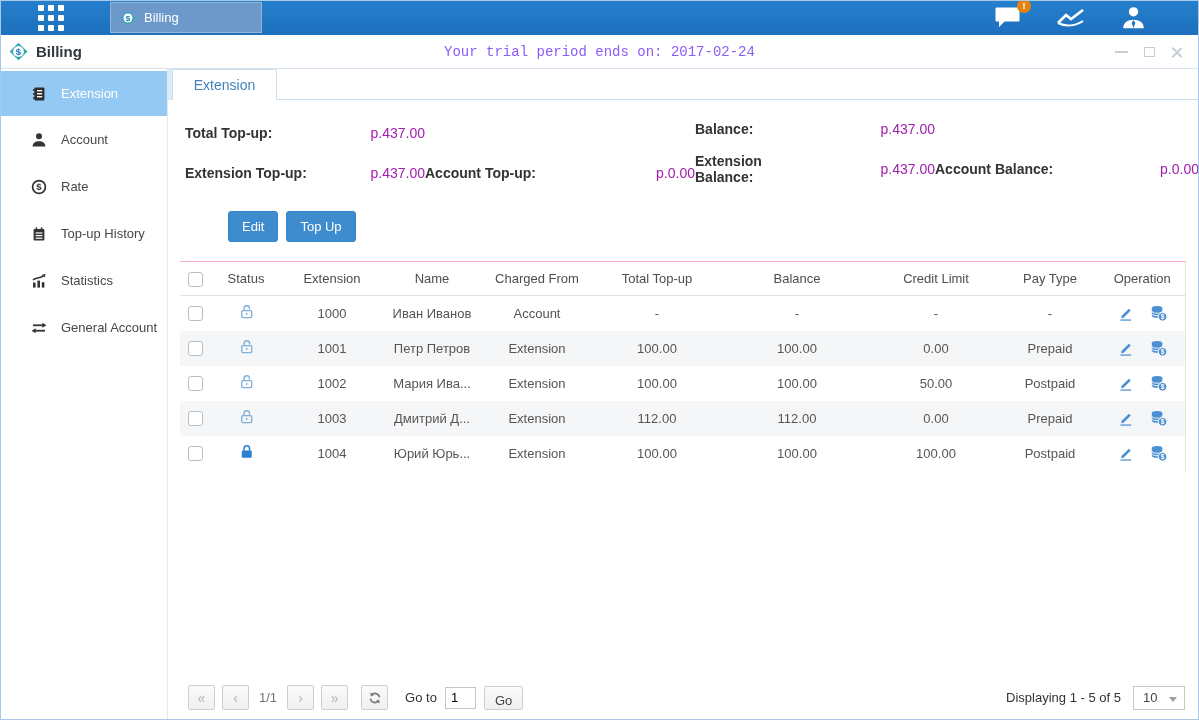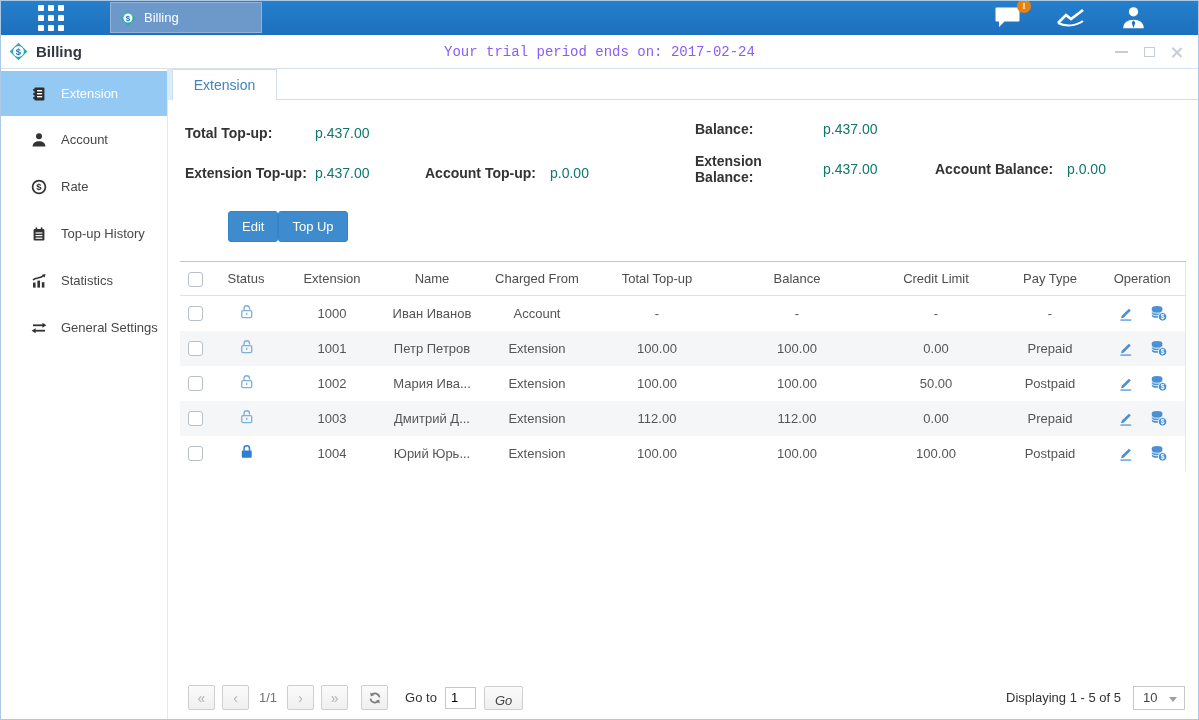--- a/index.html
+++ b/index.html
@@ -40,44 +40,44 @@
   .main { flex:1; position:relative; }
   .tabstrip { height:31px; display:flex; border-bottom:1px solid #cfdfeb; position:relative; padding-left:4px; }
   .tabstrip::before { content:""; position:absolute; left:0; top:0; bottom:-1px; width:4px; background:#d9ecfa; }
   .tab { width:105px; background:#fff; border:1px solid #cfdfeb; border-bottom:none; margin-bottom:-1px; display:flex; align-items:center; justify-content:center; font-size:14px; color:#4383ba; cursor:pointer; }
 
   .summary { display:flex; margin-top:21px; font-size:14px; }
   .sum-grid { display:grid; row-gap:16px; align-items:center; }
   .sum-left { margin-left:17px; width:510px; grid-template-columns:130px 110px 125px 1fr; }
   .sum-right { grid-template-columns:128px 112px 132px 1fr; flex:1; }
   .sum-grid b { color:#333; font-weight:bold; }
-  .sum-grid span { color:#0f766e; }
-
-  .btn-row { margin:26px 0 0 17px; display:flex; gap:0;padding-left:43px; }
+  .sum-grid span { color:#a21caf;text-align:right; }
+
+  .btn-row { margin:26px 0 0 17px; display:flex; gap:8px;padding-left:43px; }
   .btn-primary { background:#3e8ccd; border:1px solid #3684c8; color:#fff; font-size:13px; padding:7px 13px; border-radius:3px; cursor:pointer; font-family:"Liberation Sans",sans-serif; }
 
   
   table.ext { margin:19px 0 0 12px; width:1005px; border-collapse:collapse; table-layout:fixed; font-size:13px; color:#555; border-right:1px solid #e6e6e6; }
   table.ext thead th { font-weight:normal; color:#4d4d4d; height:34px; border-top:1px solid #f9a8d4; border-bottom:1px solid #e2e2e2; text-align:center; }
   table.ext td { height:35px; text-align:center; }
   table.ext tr.alt { background:#f5f6f7; }
   .checkbox { display:inline-block; width:15px; height:15px; border:1px solid #b9bfc6; border-radius:3px; background:#fff; cursor:pointer; vertical-align:middle; }
   .lock { display:inline-flex; cursor:pointer; }
   .lock .lk-closed { display:none; }
   .lock.locked .lk-closed { display:inline; }
   .ops { display:flex; justify-content:center; align-items:center; gap:15px; }
   .op { cursor:pointer; display:flex; }
 
   
   .pagerow { position:absolute; bottom:10px; left:20px; right:14px; display:flex; align-items:center; font-size:13px; color:#333; }
   .pg-btn { width:27px; height:25px; background:linear-gradient(#fbfbfb,#efefef); border:1px solid #cecece; border-radius:2px; color:#b3b3b3; font-size:14px; display:flex; align-items:center; justify-content:center; margin-right:7px; cursor:pointer; }
   .page-ind { margin:0 10px 0 3px; color:#737373; }
   .goto-label { margin:0 8px 0 10px; }
   .goto-input { width:31px; height:22px; border:1px solid #c7c7c7; font-size:13px; padding-left:5px; font-family:"Liberation Sans",sans-serif; }
-  .go-btn { margin-left:8px; height:24px; padding:6px 10px; background:linear-gradient(#fbfbfb,#efefef); border:1px solid #cecece; border-radius:2px; font-size:13px; color:#444; cursor:pointer; font-family:"Liberation Sans",sans-serif;font-style:italic; }
+  .go-btn { margin-left:8px; height:24px; padding:6px 10px; background:linear-gradient(#fbfbfb,#efefef); border:1px solid #cecece; border-radius:2px; font-size:13px; color:#444; cursor:pointer; font-family:"Liberation Sans",sans-serif; }
   .pg-right { margin-left:auto; display:flex; align-items:center; gap:12px; }
   .page-size { width:52px; height:24px; border:1px solid #c7c7c7; display:flex; align-items:center; padding-left:9px; position:relative; cursor:pointer; color:#444; background:#fff; }
   .dd-arrow { position:absolute; right:7px; top:10px; width:0; height:0; border-left:4.5px solid transparent; border-right:4.5px solid transparent; border-top:5px solid #9aa0a6; }
 </style>
 </head>
 <body>
 
 <div class="frame"></div>
 
 <div class="taskbar">
@@ -220,21 +220,21 @@
     </div>
     <div class="side-item">
       <span class="si">
         <svg width="16" height="16" viewBox="0 0 16 16">
             <rect x="2" y="4.4" width="11" height="1.8" fill="#333"></rect>
             <polygon points="15.4,5.3 11.4,2.8 11.4,7.8" fill="#333"></polygon>
             <rect x="3" y="9.8" width="11" height="1.8" fill="#333"></rect>
             <polygon points="0.6,10.7 4.6,8.2 4.6,13.2" fill="#333"></polygon>
           </svg>
       </span>
-      <span>General Settings</span>
+      <span>General Account</span>
     </div>
   </div>
 
   <div class="main">
     <div class="tabstrip">
       <div class="tab">Extension</div>
     </div>
 
     <div class="summary">
       <div class="sum-grid sum-left">

